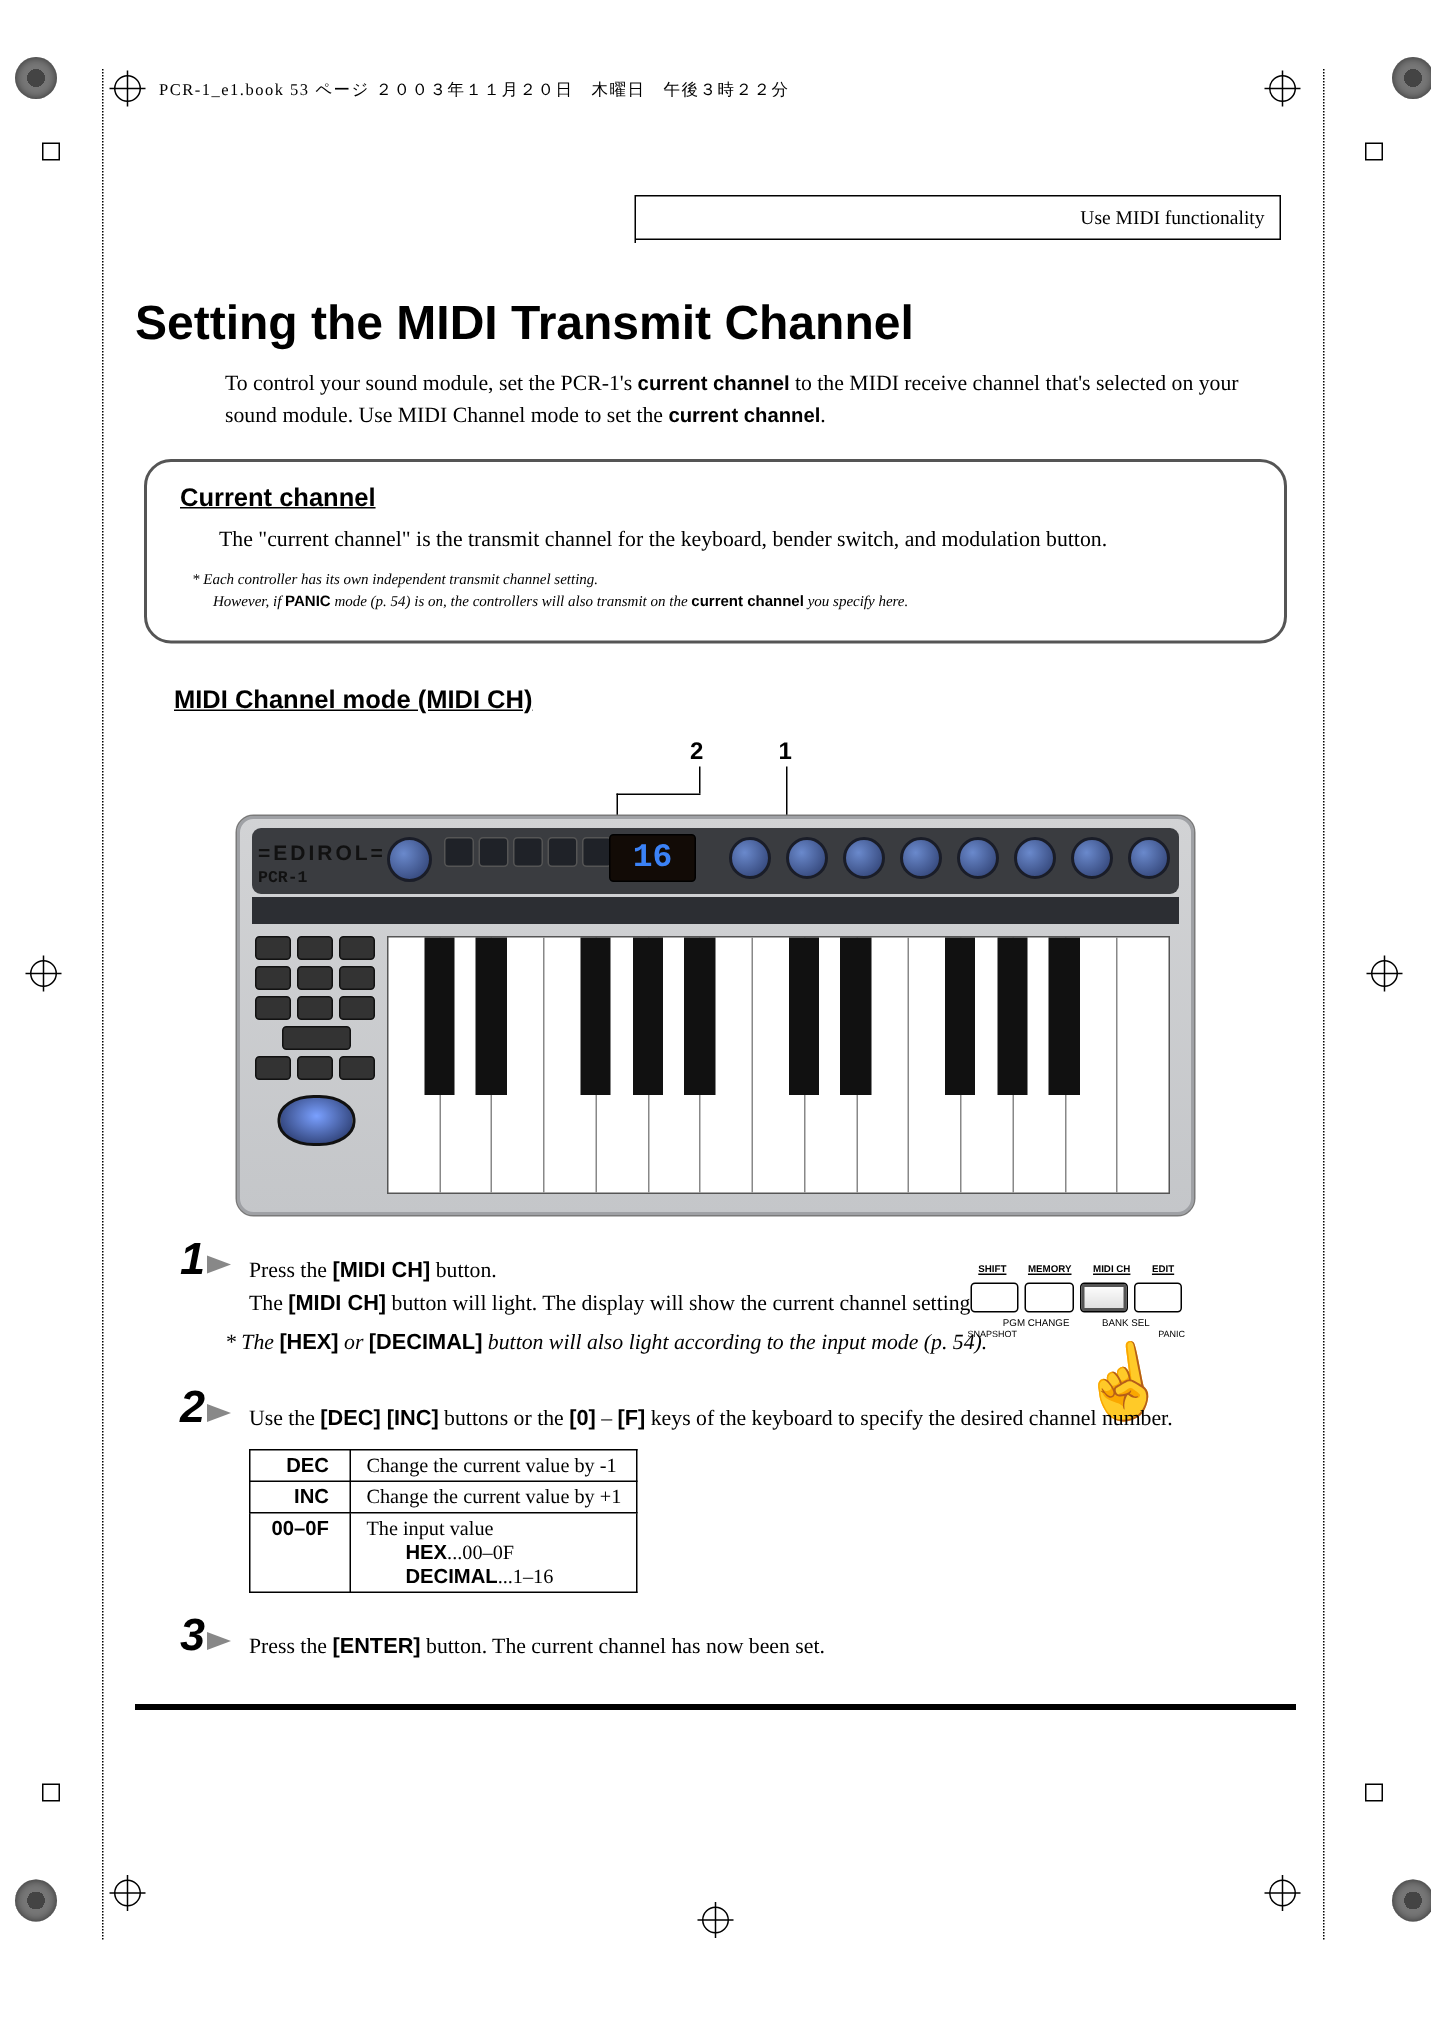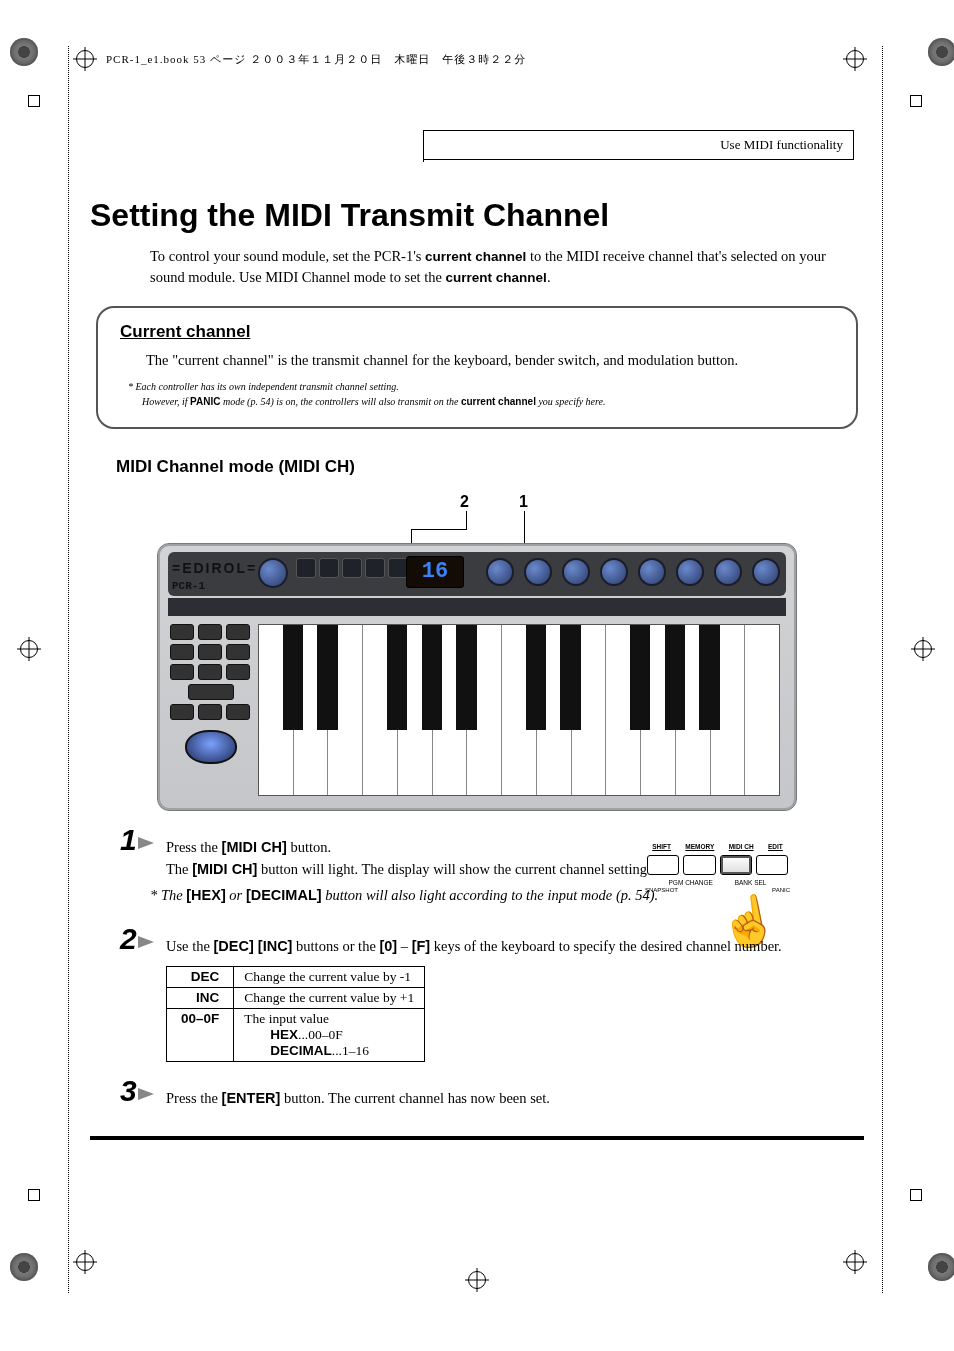--- a/index.html
+++ b/index.html
@@ -118,20 +118,21 @@
     text-indent: -14px;
     padding-left: 14px;
     line-height: 1.5;
   }
   .note b.up { font-style: normal; font-family: Arial, sans-serif; font-weight:800; }
 
   .subsection-title {
     font-family: Arial, sans-serif;
     font-weight: 800;
     font-size: 17px;
+    text-decoration: underline;
     margin: 28px 0 14px 26px;
   }
 
   .device-fig {
     width: 640px;
     height: 320px;
     margin: 4px auto 6px auto;
     position: relative;
   }
   .device-body {

